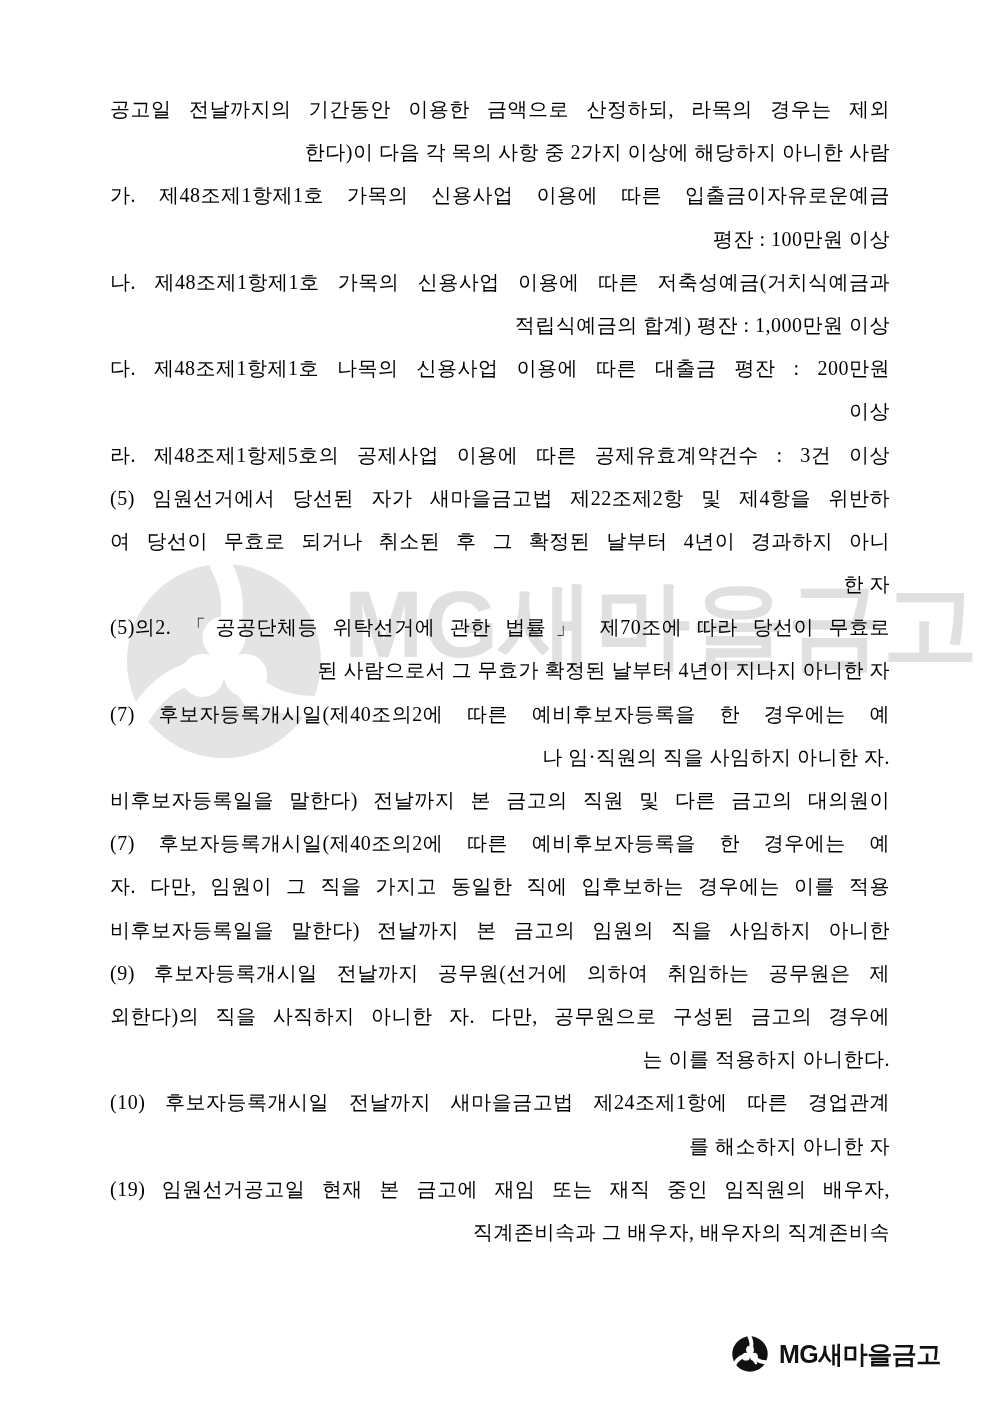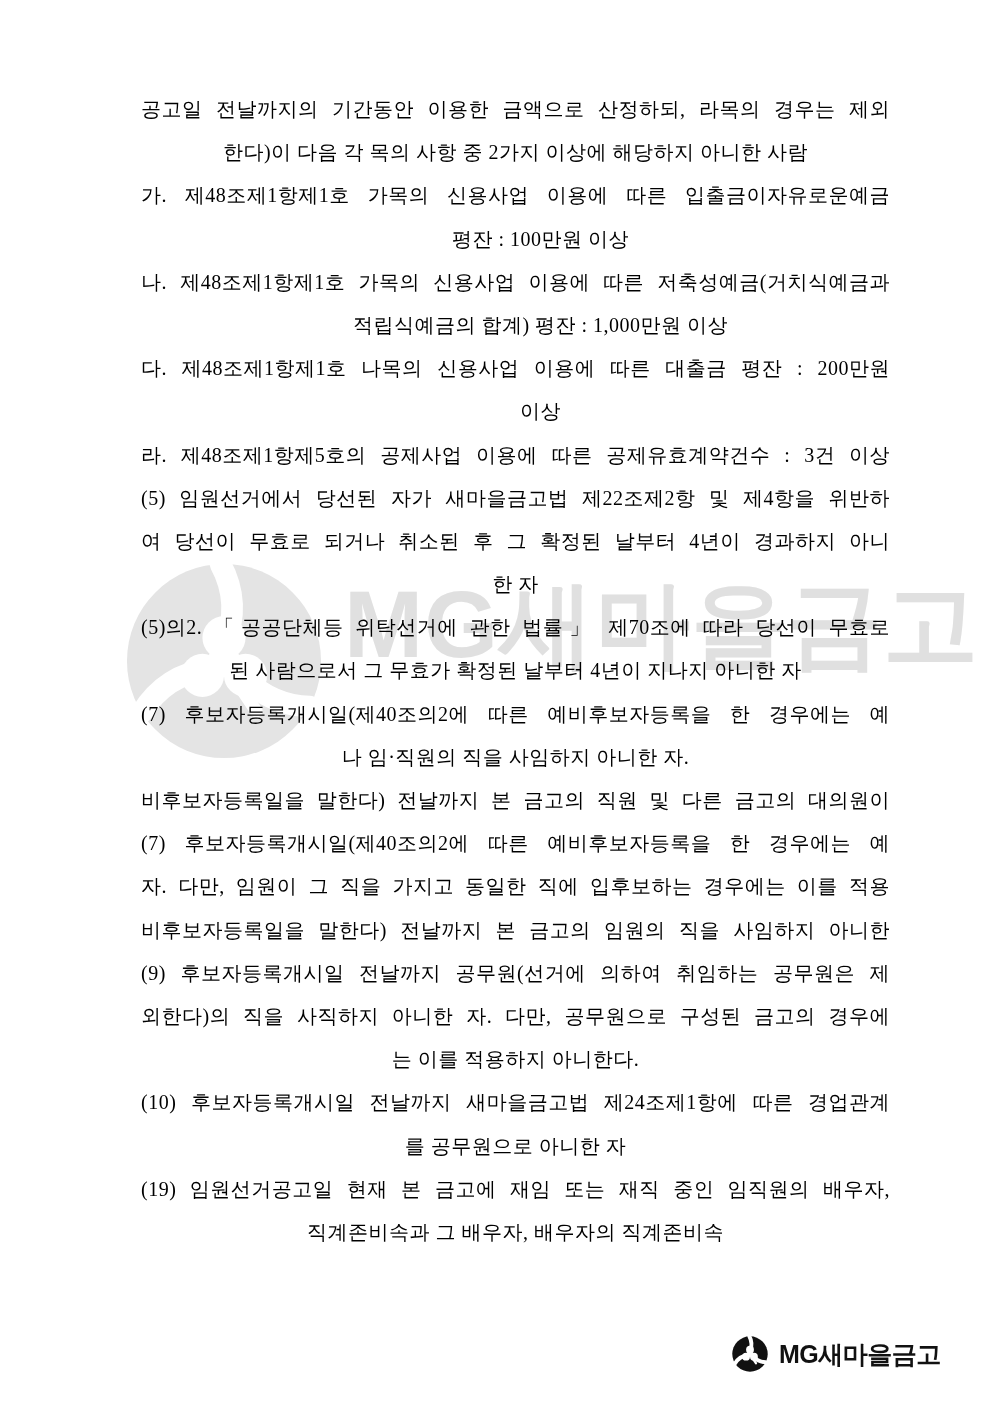--- a/index.html
+++ b/index.html
@@ -25,24 +25,24 @@
     letter-spacing:1px; white-space:nowrap;
   }
 
   
   .text-block {
     position:absolute; left:110px; top:88px; width:780px;
     font-size:20px; word-break:keep-all;
   }
   .line {
     height:43.2px; line-height:43.2px;
-    letter-spacing:0.5px; overflow:hidden;margin-left:31px;
+    letter-spacing:0.5px; overflow:hidden;
   }
   .line.j { text-align:justify; text-align-last:justify; text-justify:inter-word; }
-  .line.plain { white-space:nowrap; text-align:center; }
+  .line.plain { white-space:nowrap; text-align:right; }
   .line.ind { padding-left:50px; }
 
   
   .footer-logo {
     position:absolute; left:728px; top:1333px;
     display:flex; align-items:center;
   }
   .footer-clover { width:44px; height:42px; flex:0 0 auto; }
   .footer-text {
     font-family:"Liberation Sans","DejaVu Sans",sans-serif;
@@ -95,21 +95,21 @@
       <div class="line j">(7) 후보자등록개시일(제40조의2에 따른 예비후보자등록을 한 경우에는 예</div>
       <div class="line plain">나 임·직원의 직을 사임하지 아니한 자.</div>
       <div class="line j">비후보자등록일을 말한다) 전날까지 본 금고의 직원 및 다른 금고의 대의원이</div>
       <div class="line j">(7) 후보자등록개시일(제40조의2에 따른 예비후보자등록을 한 경우에는 예</div>
       <div class="line j">자. 다만, 임원이 그 직을 가지고 동일한 직에 입후보하는 경우에는 이를 적용</div>
       <div class="line j">비후보자등록일을 말한다) 전날까지 본 금고의 임원의 직을 사임하지 아니한</div>
       <div class="line j">(9) 후보자등록개시일 전날까지 공무원(선거에 의하여 취임하는 공무원은 제</div>
       <div class="line j">외한다)의 직을 사직하지 아니한 자. 다만, 공무원으로 구성된 금고의 경우에</div>
       <div class="line plain">는 이를 적용하지 아니한다.</div>
       <div class="line j">(10) 후보자등록개시일 전날까지 새마을금고법 제24조제1항에 따른 경업관계</div>
-      <div class="line plain">를 공무원으로 아니한 자</div>
+      <div class="line plain">를 해소하지 아니한 자</div>
       <div class="line j">(19) 임원선거공고일 현재 본 금고에 재임 또는 재직 중인 임직원의 배우자,</div>
       <div class="line plain">직계존비속과 그 배우자, 배우자의 직계존비속</div>
     </div>
 
   <div class="footer-logo">
     <div class="footer-clover" style="color: rgb(17, 17, 17);">
       <svg viewBox="0 0 64 64" aria-hidden="true">
         <circle cx="32" cy="32" r="27" fill="currentColor"></circle>
         <g stroke="#ffffff" fill="none" stroke-linecap="round" stroke-width="6">
           <path d="M32 28 Q37 16 31 5"></path>

